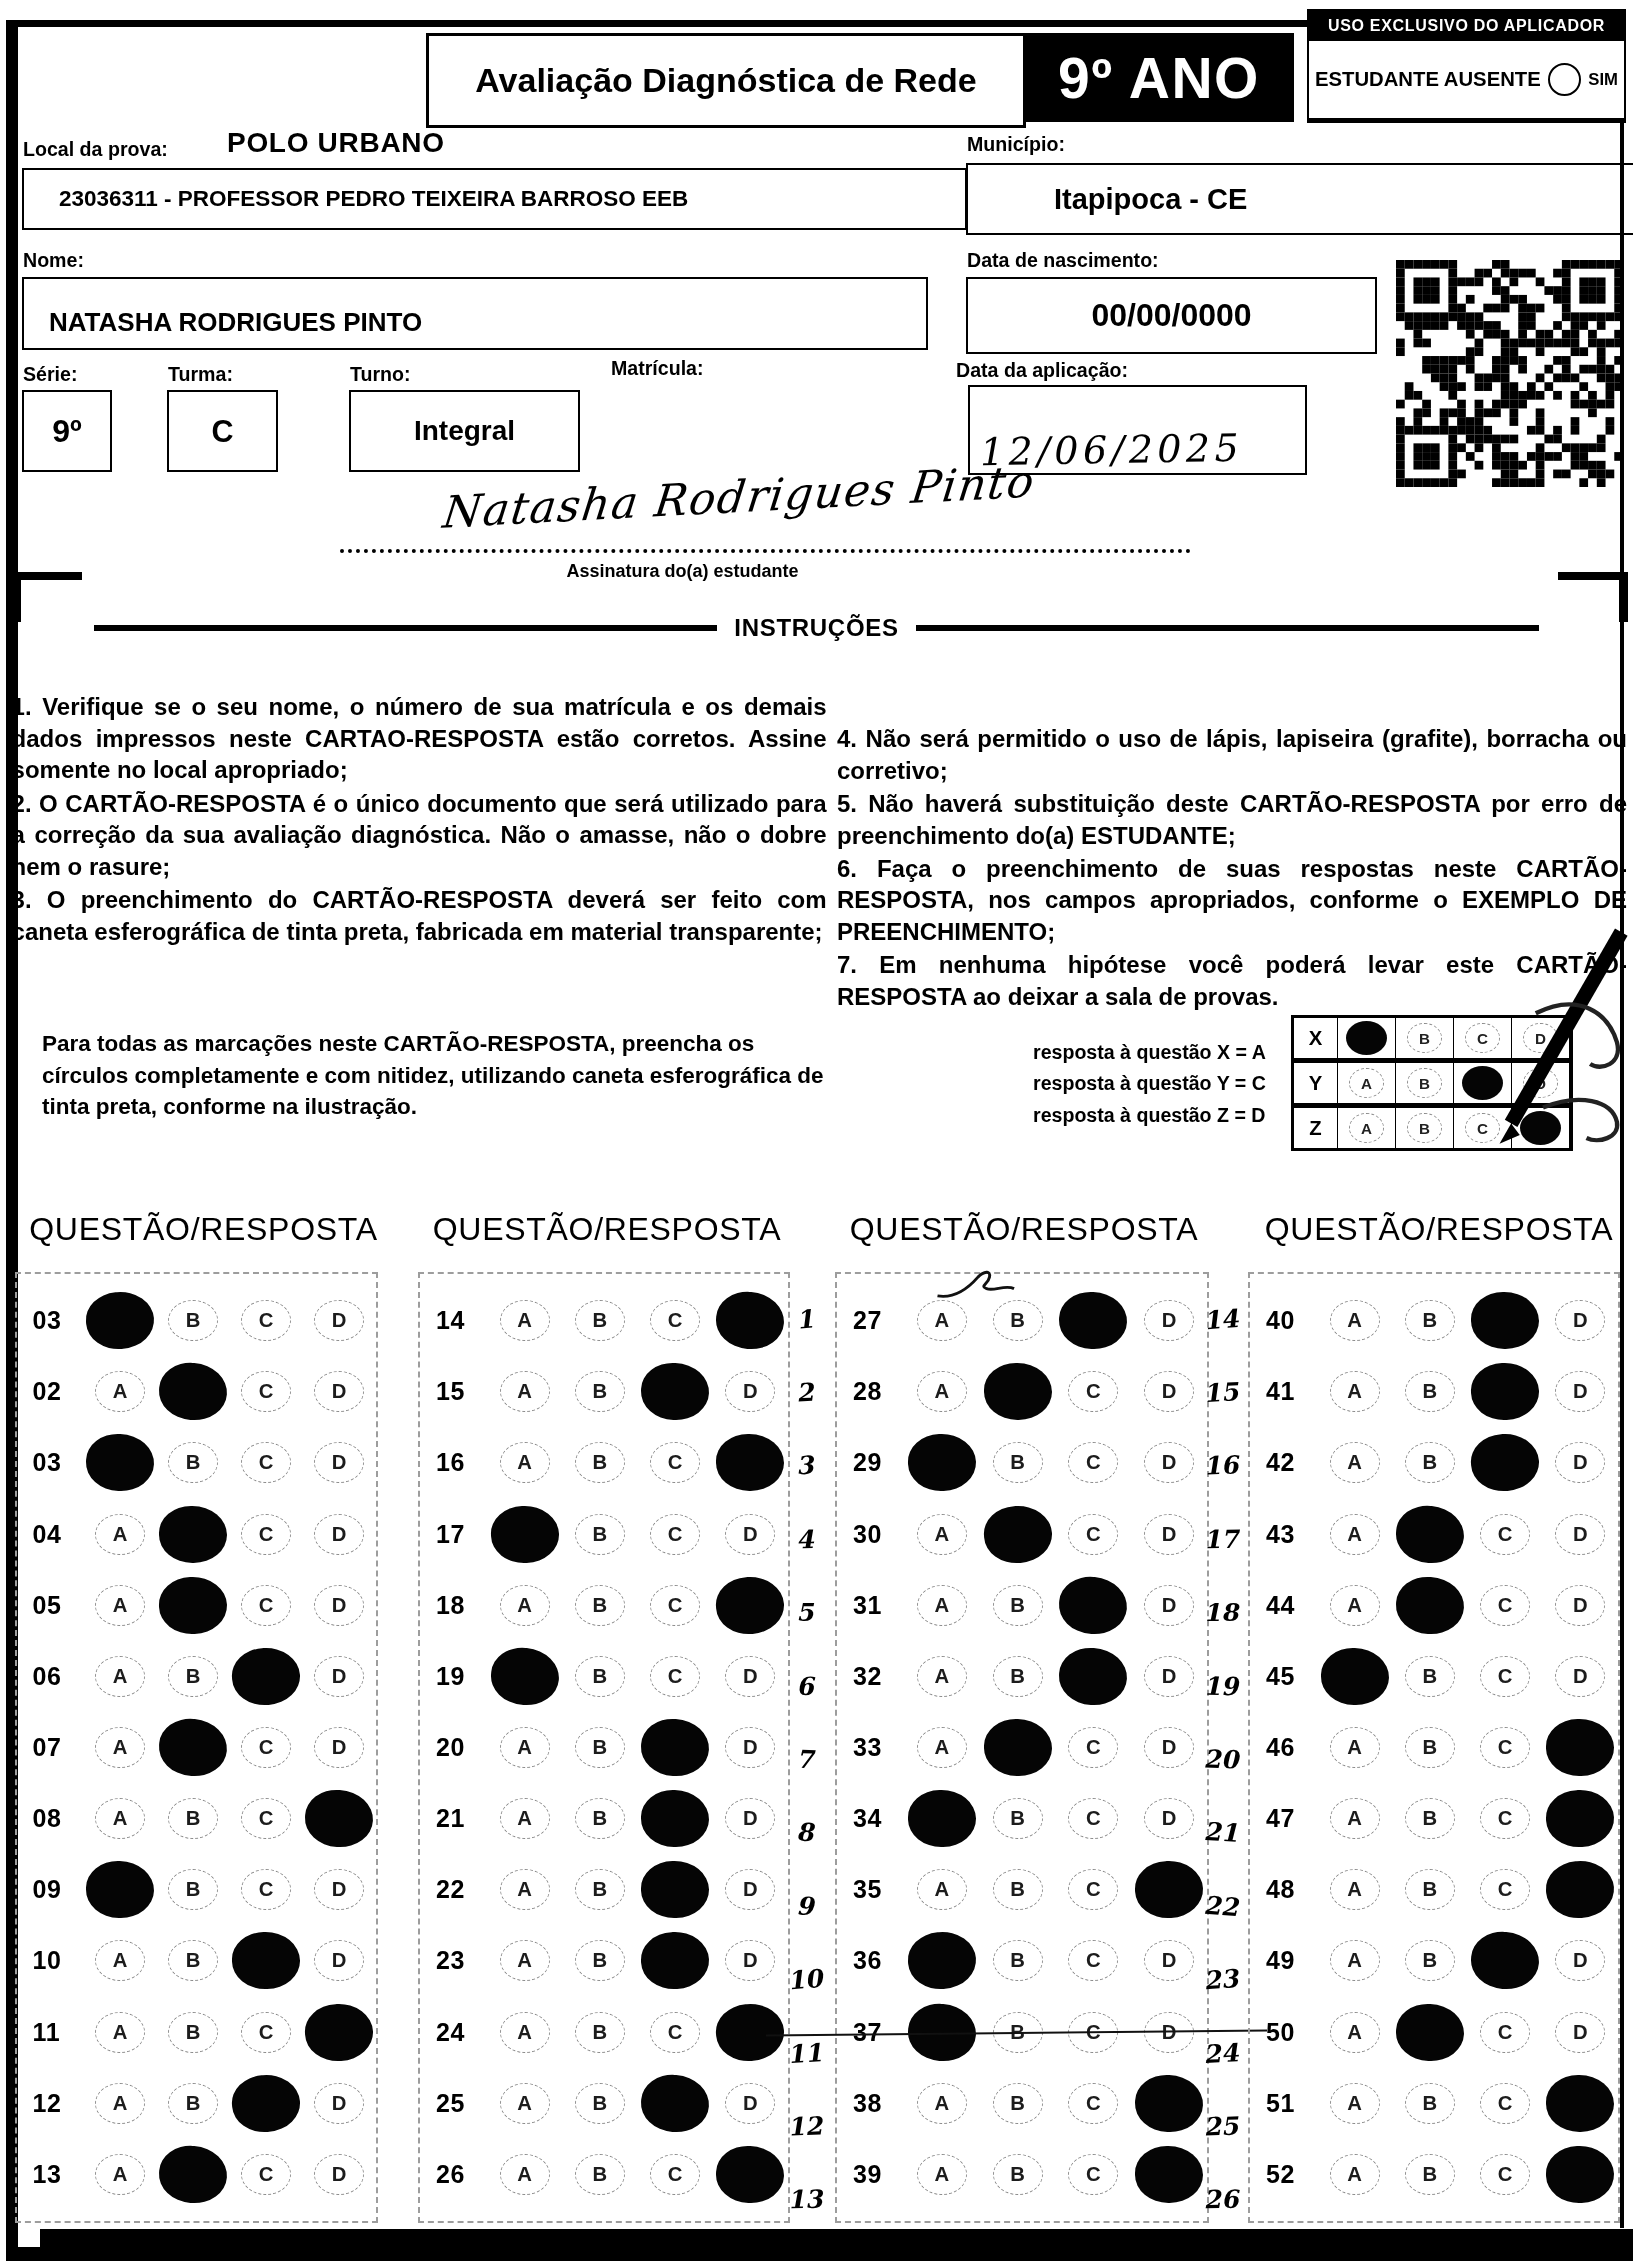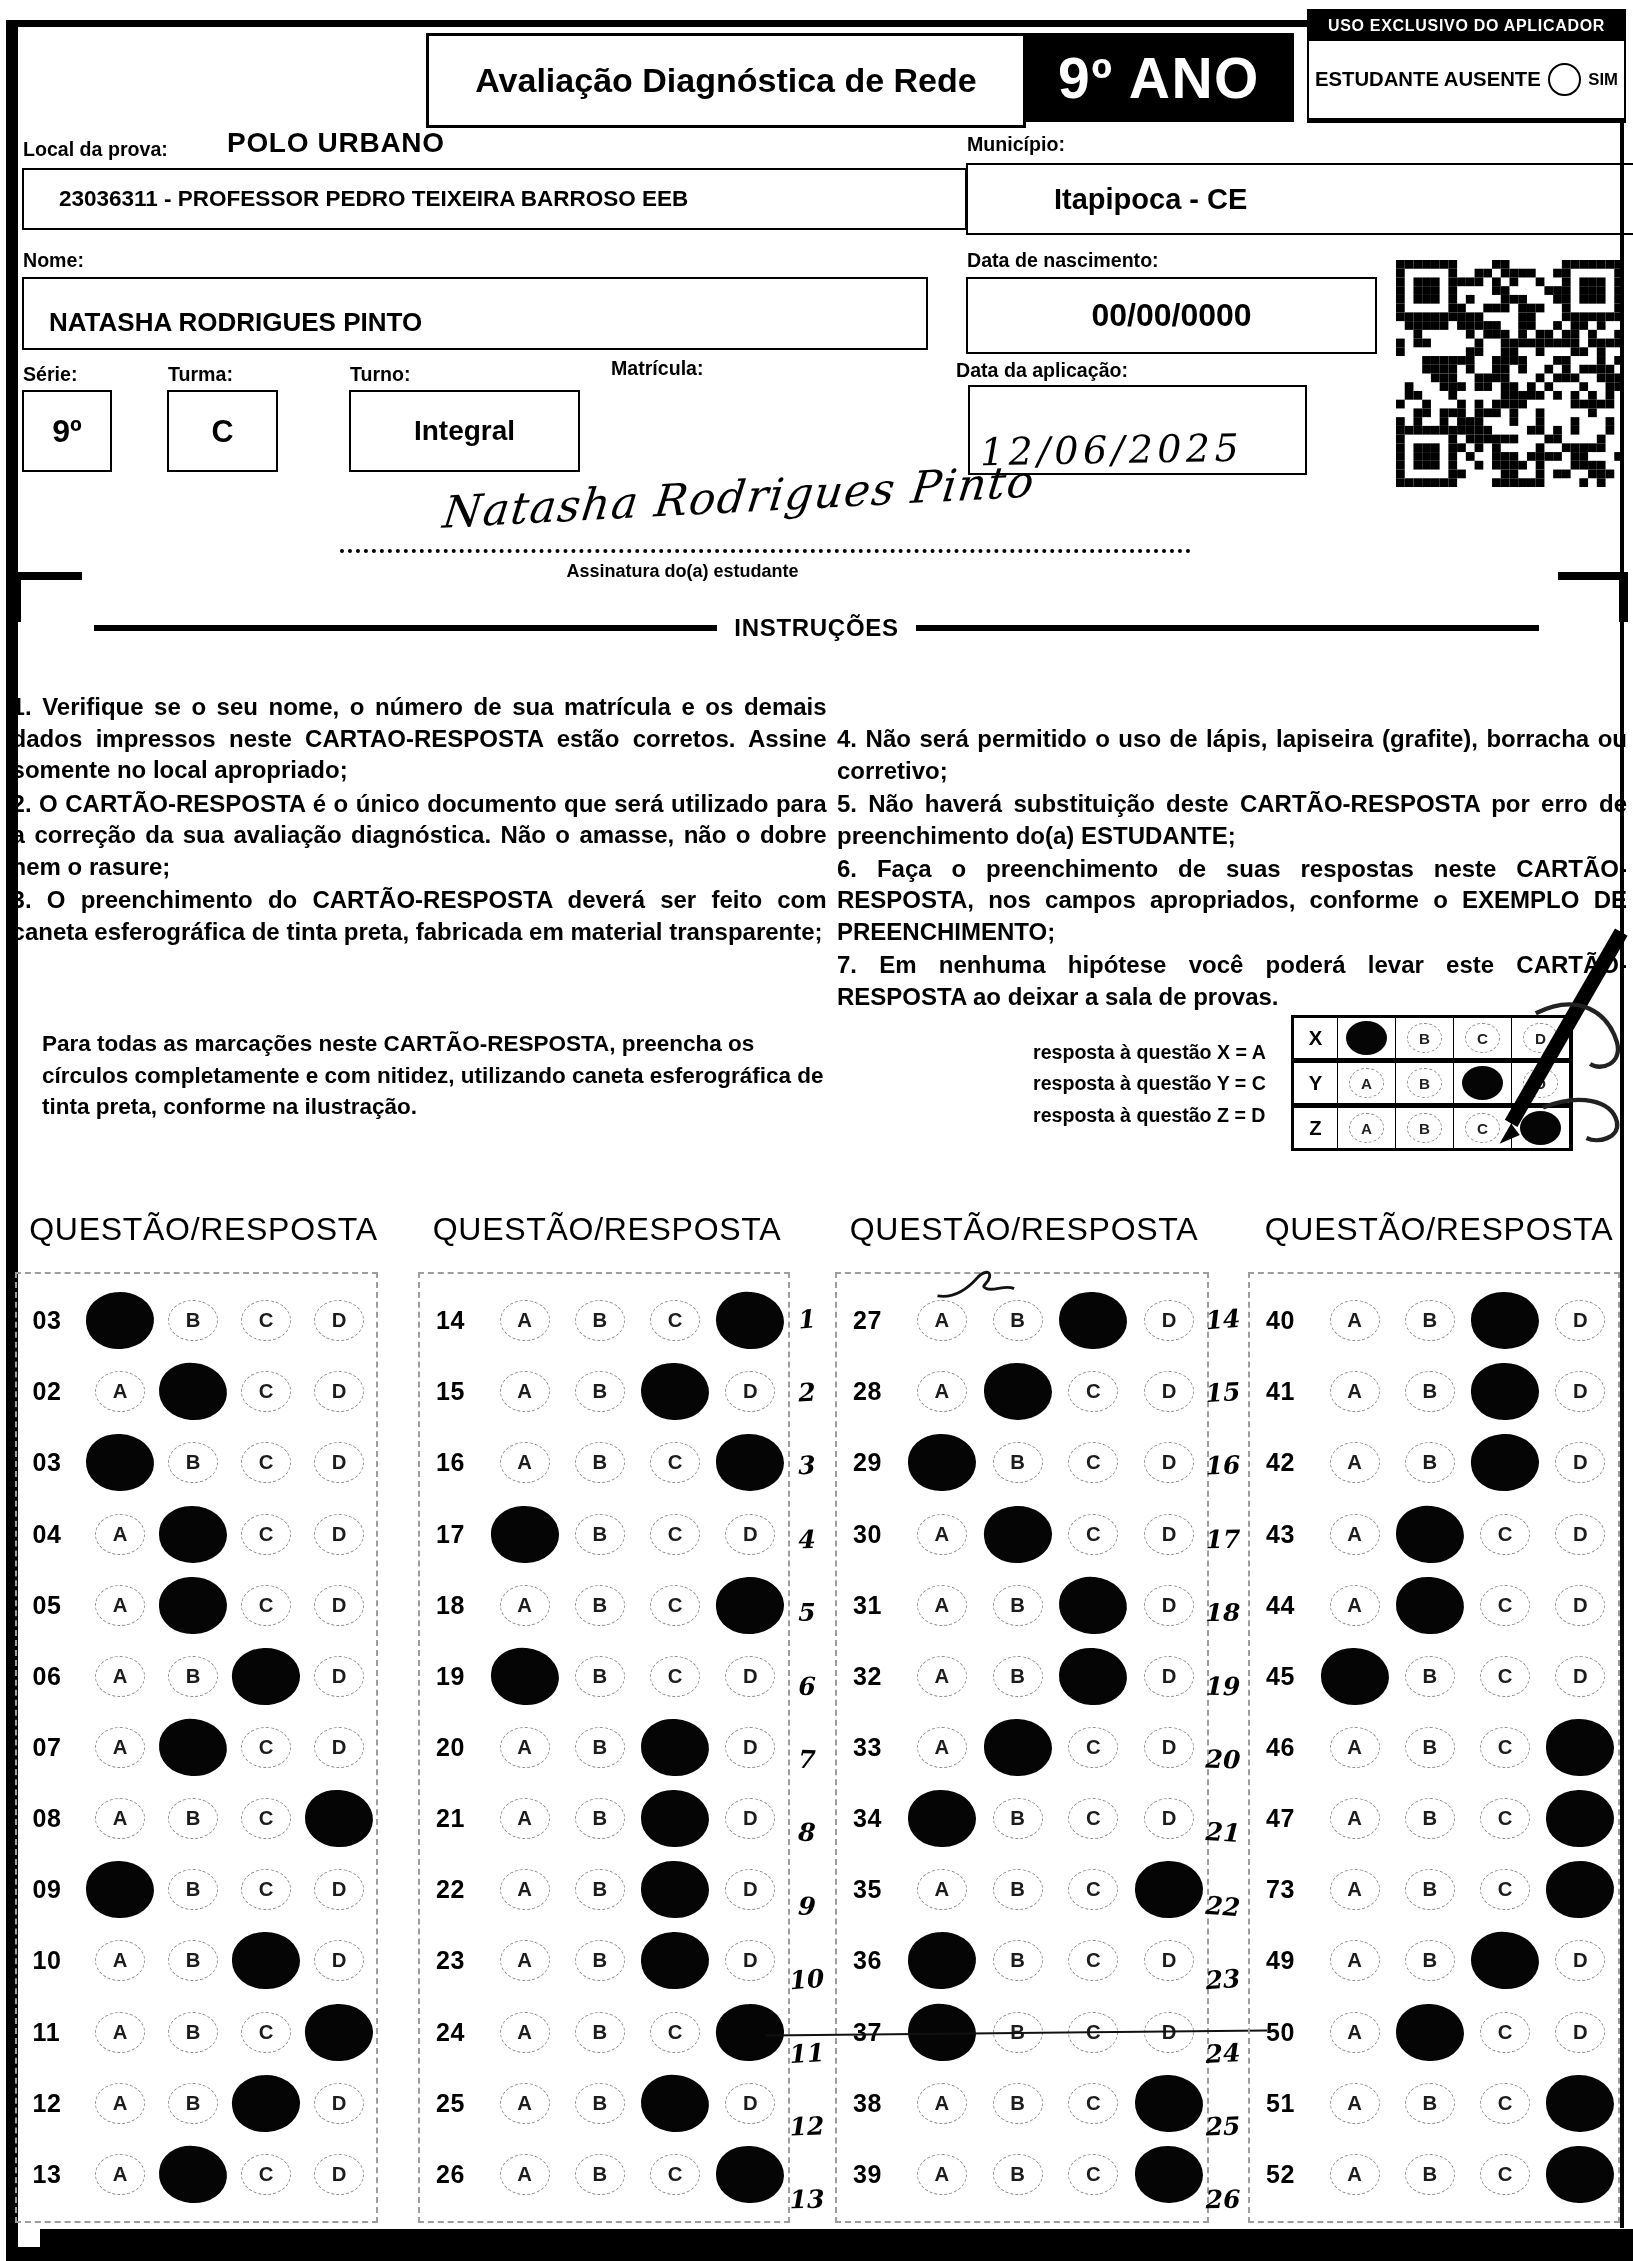--- a/index.html
+++ b/index.html
@@ -1306,21 +1306,21 @@
           <div class="bubble">B</div>
         </div>
         <div class="b-cell">
           <div class="bubble">C</div>
         </div>
         <div class="b-cell">
           <div class="bubble filled" style="transform: rotate(-3deg);"></div>
         </div>
       </div>
       <div class="q-row">
-        <div class="q-num">73</div>
+        <div class="q-num">48</div>
         <div class="b-cell">
           <div class="bubble">A</div>
         </div>
         <div class="b-cell">
           <div class="bubble">B</div>
         </div>
         <div class="b-cell">
           <div class="bubble">C</div>
         </div>
         <div class="b-cell">

